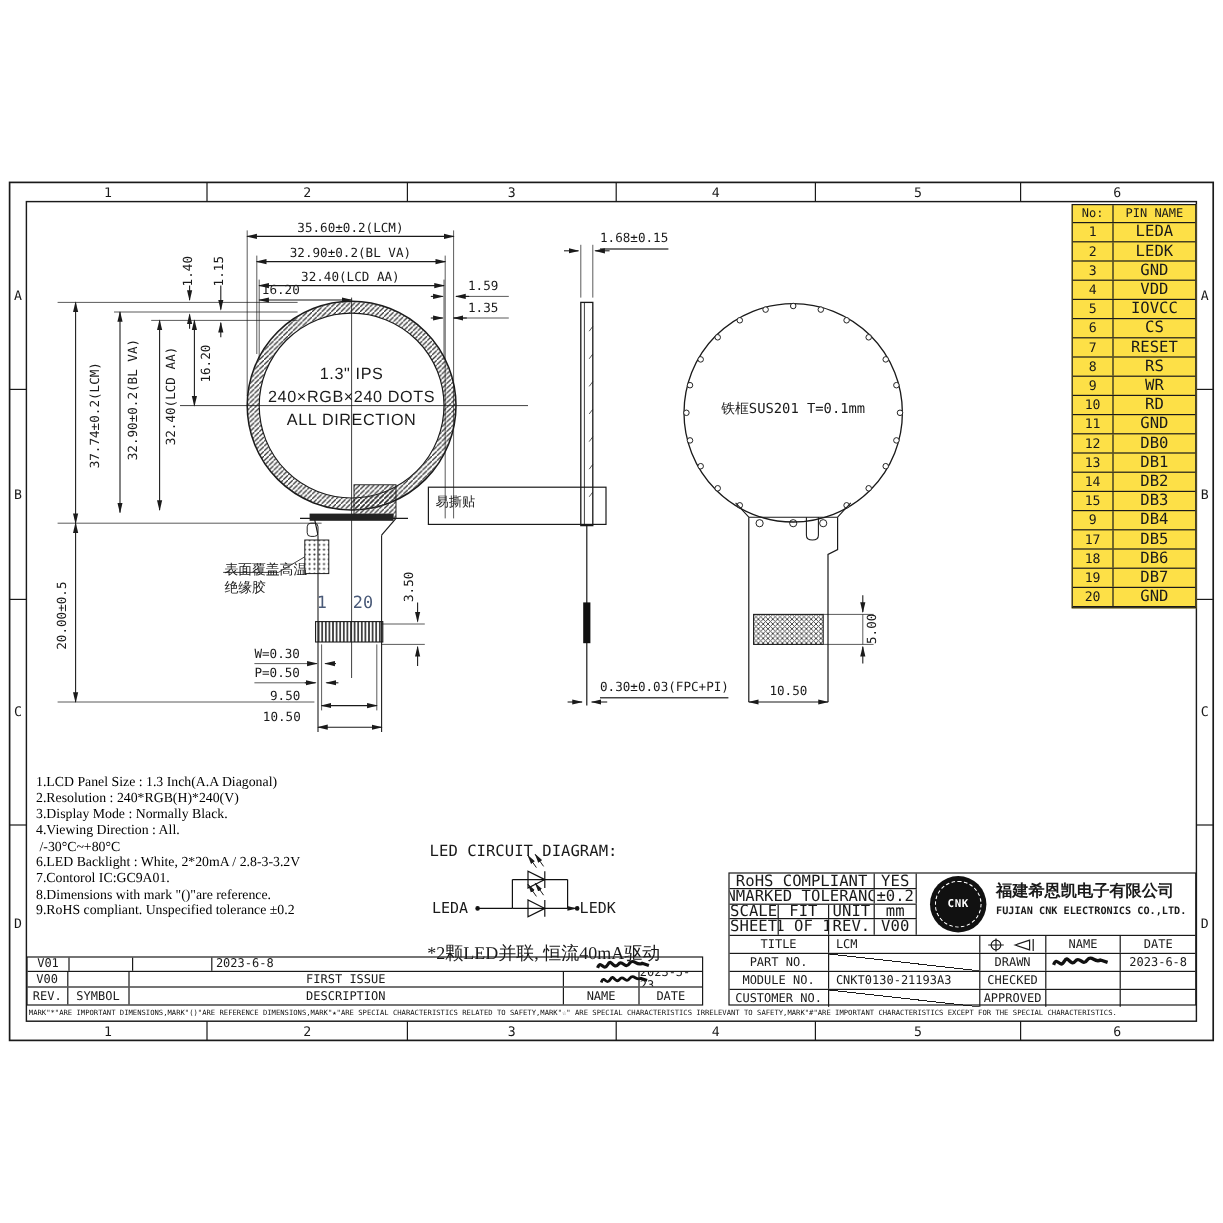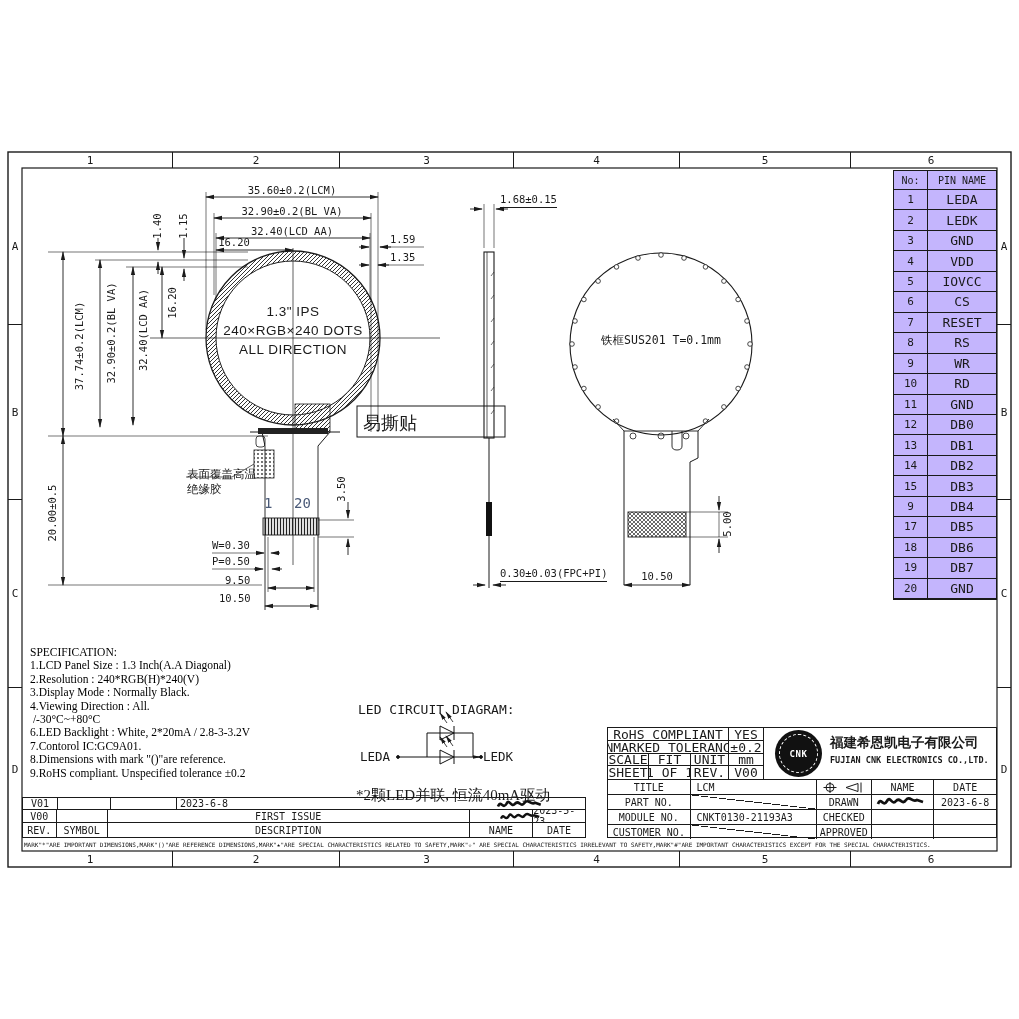--- a/index.html
+++ b/index.html
@@ -6,35 +6,35 @@
   html,body { background:#fff; }
   .canvas { position:relative; width:1019px; height:1019px; background:#fff; overflow:hidden;
             font-family:"DejaVu Sans Mono",monospace; color:#1a1a1a; }
   svg.linework { position:absolute; left:0; top:0; z-index:1; }
   .t { position:absolute; z-index:3; font:10.5px "DejaVu Sans Mono",monospace; color:#1a1a1a;
        white-space:nowrap; line-height:1.1; }
   .c { transform:translateX(-50%); }
   .v { transform:translate(-50%,-50%) rotate(-90deg); }
   .u { border-bottom:1px solid #1a1a1a; padding-bottom:1px; }
   .disp { font-family:"Liberation Sans",sans-serif; font-size:13.5px; letter-spacing:0.5px; }
-  .cjk { font-size:18px; }
+  .cjk { font-size:11px; }
   .small-cjk { font-size:11.5px;margin-top:20px; }
   .pin-num { font-size:14px; color:#4a5a78; }
   .serif { font-family:"Liberation Serif",serif; }
   
   .band { position:absolute; display:flex; z-index:2; }
   .band .bc { display:flex; align-items:center; justify-content:center; font-size:11px; }
   .band-h .bc { border-right:1px solid #1a1a1a; height:100%; }
   .band-h .bc:last-child { border-right:none; }
   .band-v { flex-direction:column; }
   .band-v .bc { border-bottom:1px solid #1a1a1a; width:100%; }
   .band-v .bc:last-child { border-bottom:none; }
   
-  .ptab { position:absolute; left:893px; top:170px; width:104px; height:430px;
-          border:1px solid #1a1a1a; display:flex; flex-direction:column; z-index:3; background:#c4b5fd; }
+  .ptab { position:absolute; left:893px; top:170px; width:104px; height:337px;
+          border:1px solid #1a1a1a; display:flex; flex-direction:column; z-index:3; background:#fde047; }
   .ptab .ph { height:19px; display:flex; border-bottom:1px solid #1a1a1a; font-size:10px; }
   .ptab .ph div { display:flex; align-items:center; justify-content:center; }
   .ptab .prow { flex:1; display:flex; border-bottom:1px solid #1a1a1a; }
   .ptab .pno { width:34px; border-right:1px solid #1a1a1a; display:flex; align-items:center;
                justify-content:center; font-size:11px; }
   .ptab .pnm { flex:1; display:flex; align-items:center; justify-content:center; font-size:13px; }
   
   .spec { position:absolute; left:30px; top:646px; width:350px; z-index:3; }
   .spec div { font:11.5px "Liberation Serif",serif; line-height:13.4px; white-space:pre; color:#000; }
   
@@ -408,21 +408,20 @@
         <div class="pno">19</div>
         <div class="pnm">DB7</div>
       </div>
       <div class="prow">
         <div class="pno">20</div>
         <div class="pnm">GND</div>
       </div>
   </div>
 
   <div class="spec">
-    <div>SPECIFICATION:</div>
       <div>1.LCD Panel Size : 1.3 Inch(A.A Diagonal)</div>
       <div>2.Resolution : 240*RGB(H)*240(V)</div>
       <div>3.Display Mode : Normally Black.</div>
       <div>4.Viewing Direction : All.</div>
       <div> /-30°C~+80°C</div>
       <div>6.LED Backlight : White, 2*20mA / 2.8-3-3.2V</div>
       <div>7.Contorol IC:GC9A01.</div>
       <div>8.Dimensions with mark "()"are reference.</div>
       <div>9.RoHS compliant. Unspecified tolerance ±0.2</div>
   </div>

